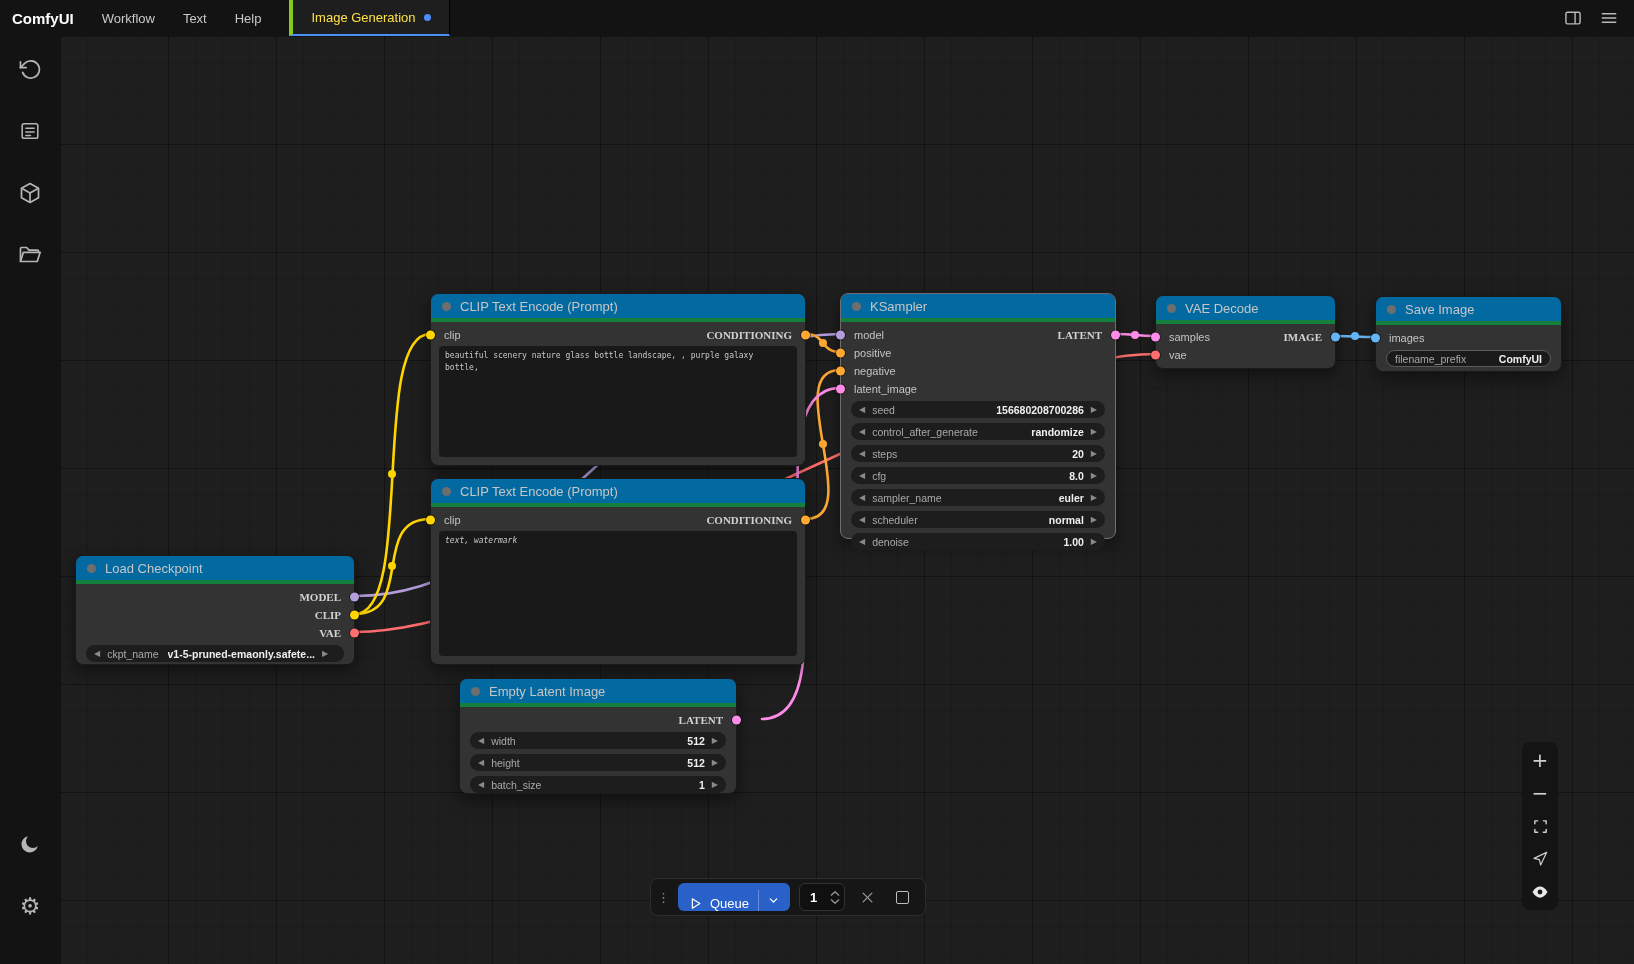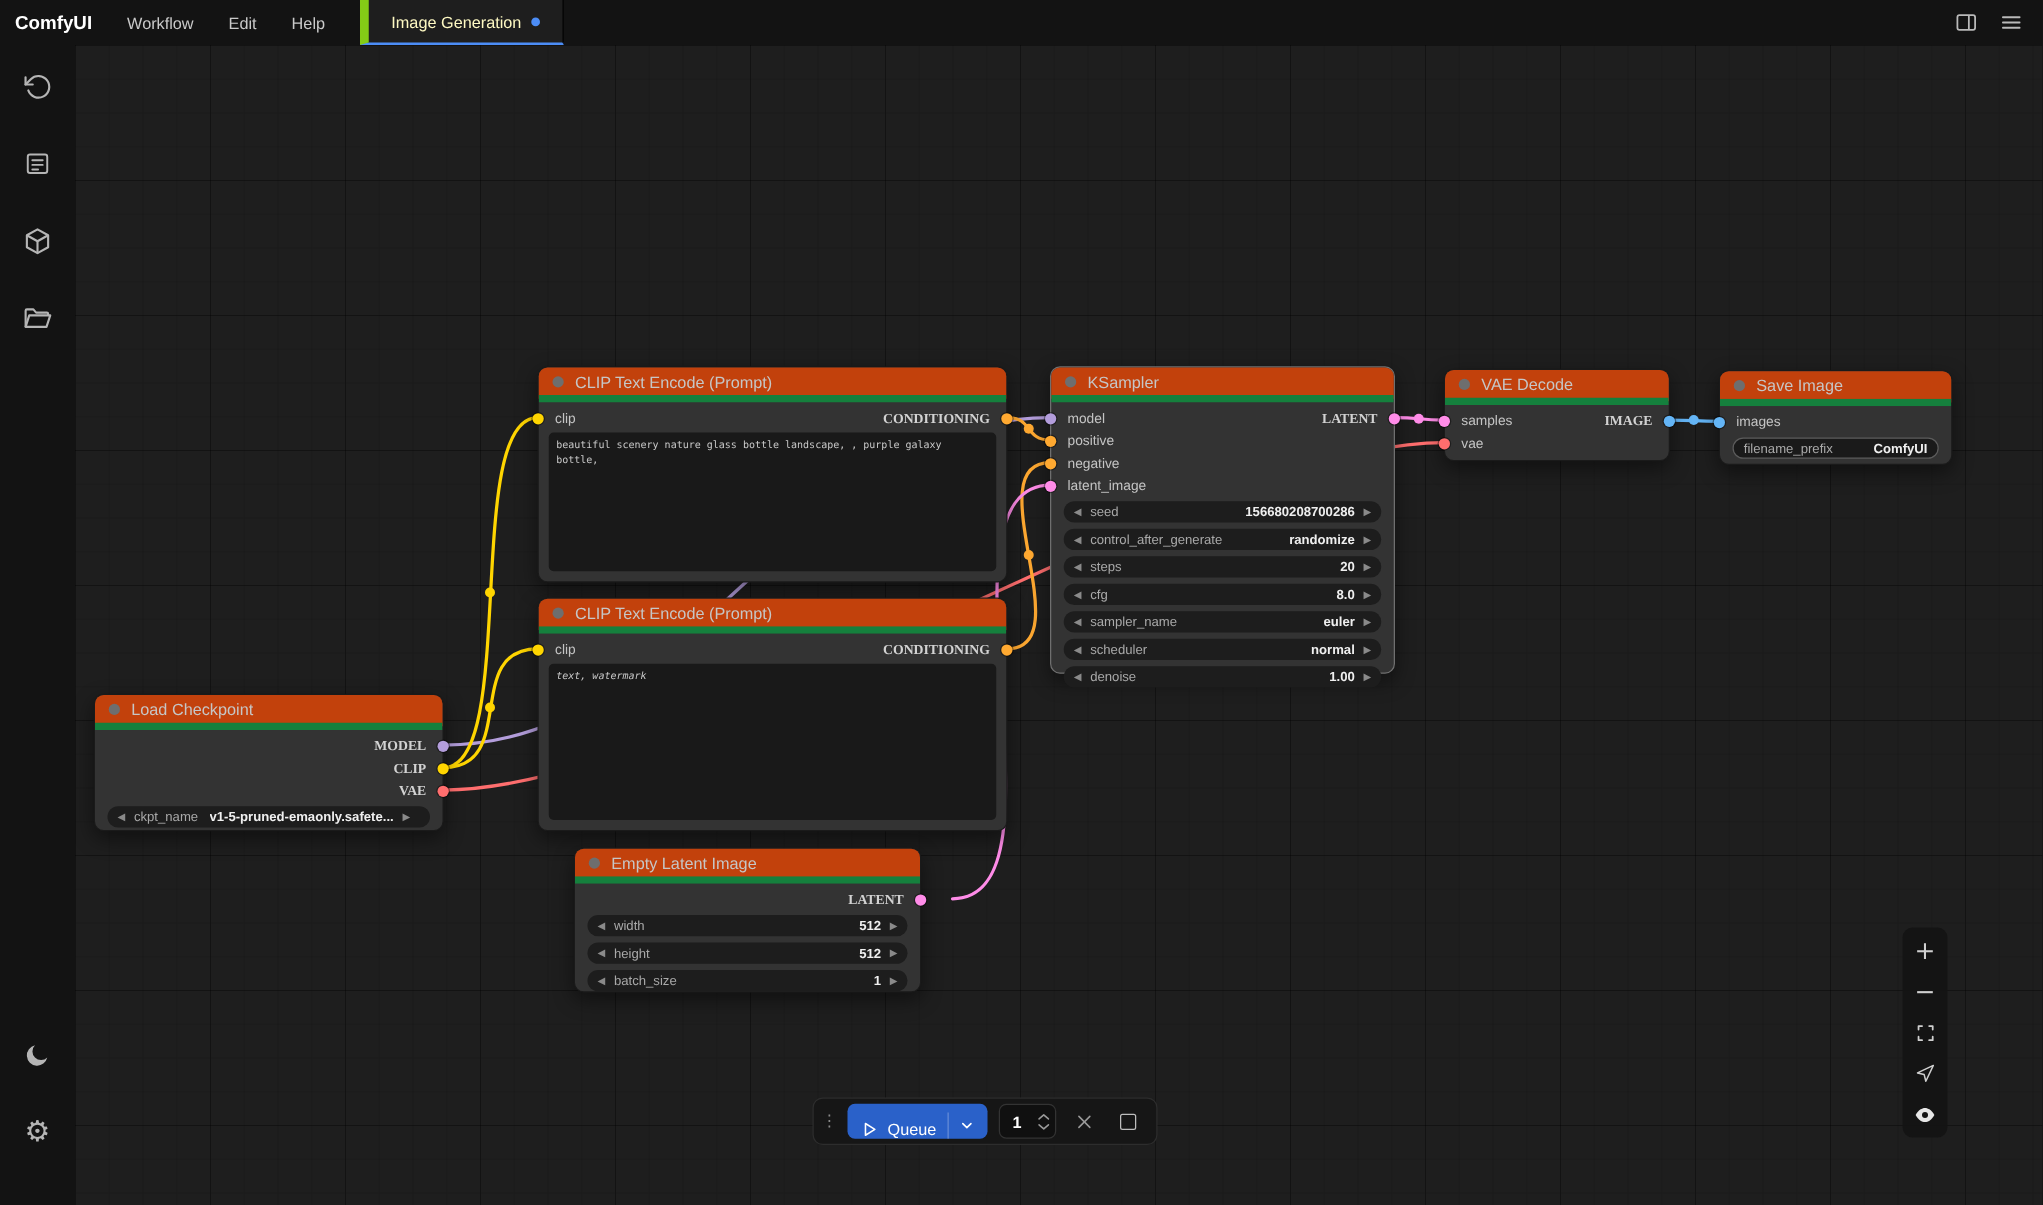--- a/index.html
+++ b/index.html
@@ -6,22 +6,22 @@
   html,body { width:1634px; height:964px; overflow:hidden; background:#151515;
               font-family:"Liberation Sans", sans-serif; }
   #app { position:relative; width:1634px; height:964px; }
 
   
   .topbar { position:absolute; left:0; top:0; width:1634px; height:36px; background:#131313;
             display:flex; align-items:center; z-index:10; }
   .logo { color:#ffffff; font-weight:bold; font-size:15px; padding:0 14px 0 12px; }
   .menu-item { color:#c9c9c9; font-size:13px; padding:0 14px; height:36px; display:flex; align-items:center; cursor:default; }
   .tab { height:36px; margin-left:14px; padding:0 18px; display:flex; align-items:center; gap:8px;
-         background:#1e1e1e; border-left:7px solid #84cc16; border-right:1px solid #000;
-         border-bottom:2px solid #4c8df6; color:#fef9c3; font-size:13px; }
+         background:#1e1e1e; border-left:4px solid #84cc16; border-right:1px solid #000;
+         border-bottom:2px solid #4c8df6; color:#fde047; font-size:13px; }
   .tab-dot { width:7px; height:7px; border-radius:50%; }
   .topbar-right { margin-left:auto; display:flex; align-items:center; gap:6px; padding-right:10px; }
   .tb-icon-btn { width:30px; height:28px; display:flex; align-items:center; justify-content:center; color:#b9b9b9; }
 
   
   .sidebar { position:absolute; left:0; top:36px; width:60px; height:928px; background:#131313;
              display:flex; flex-direction:column; align-items:center; padding:20px 0 45px 0; gap:36px; z-index:10; }
   .sb-btn { width:26px; height:26px; display:flex; align-items:center; justify-content:center; color:#b5b5b5; }
   .sb-spacer { margin-top:auto; }
   .gear-glyph { font-family:"DejaVu Sans", sans-serif; font-size:23px; line-height:1; }
@@ -33,22 +33,22 @@
               linear-gradient(90deg, rgba(0,0,0,0.28) 1px, transparent 1px),
               linear-gradient(rgba(0,0,0,0.10) 1px, transparent 1px),
               linear-gradient(90deg, rgba(0,0,0,0.10) 1px, transparent 1px);
             background-size:108px 108px, 108px 108px, 27px 27px, 27px 27px; overflow:hidden; }
   .wires { position:absolute; left:0; top:0; z-index:1; }
 
   
   .node { position:absolute; z-index:2; background:#333333; border:1px solid #1a1a1a; border-radius:8px;
           box-shadow:0 6px 16px rgba(0,0,0,0.45); color:#c9c9c9; }
   .node.selected { border-color:#6f6f6f; }
-  .node-header { height:28px; background:#c2410c; border-radius:7px 7px 0 0; display:flex; align-items:center;
-                 gap:9px; padding:0 11px; border-bottom:6px solid #15803d; }
+  .node-header { height:28px; background:#0369a1; border-radius:7px 7px 0 0; display:flex; align-items:center;
+                 gap:9px; padding:0 11px; border-bottom:4px solid #15803d; }
   .collapse-dot { width:9px; height:9px; border-radius:50%; background:#6e6e6e; flex:0 0 auto; }
   .node-title { font-size:13px; color:#c6c6c6; white-space:nowrap; }
   .node-body { padding-top:4px; }
   .slot-row { position:relative; height:18px; display:flex; align-items:center; padding:0 13px; font-size:11px; }
   .slot-row .in-label { color:#c4c4c4; }
   .slot-row .out-label { margin-left:auto; color:#d2d2d2; font-weight:bold; font-size:11px;font-family:Liberation Serif, serif; }
   .port { position:absolute; width:9px; height:9px; border-radius:50%; top:50%; transform:translateY(-50%);
           box-shadow:0 0 0 1px rgba(0,0,0,0.4); }
   .port.in { left:-5px; }
   .port.out { right:-5px; }
@@ -88,21 +88,21 @@
               border-radius:5px; font-size:20px; font-family:"DejaVu Sans", sans-serif; }
 </style>
 </head>
 <body>
 
 <div id="app">
 
   <div class="topbar">
     <div class="logo">ComfyUI</div>
     <div class="menu-item">Workflow</div>
-    <div class="menu-item">Edit</div>
+    <div class="menu-item">Text</div>
     <div class="menu-item">Help</div>
     <div class="tab">
       <span>Image Generation</span>
       <span class="tab-dot" style="background-color: rgb(76, 141, 246);"></span>
     </div>
     <div class="topbar-right">
       <div class="tb-icon-btn">
         <svg width="20" height="20" viewBox="0 0 24 24" fill="none" stroke="currentColor" stroke-width="1.7">
           <rect x="3.5" y="5" width="17" height="14" rx="2"></rect>
           <line x1="14.5" y1="5" x2="14.5" y2="19"></line>

